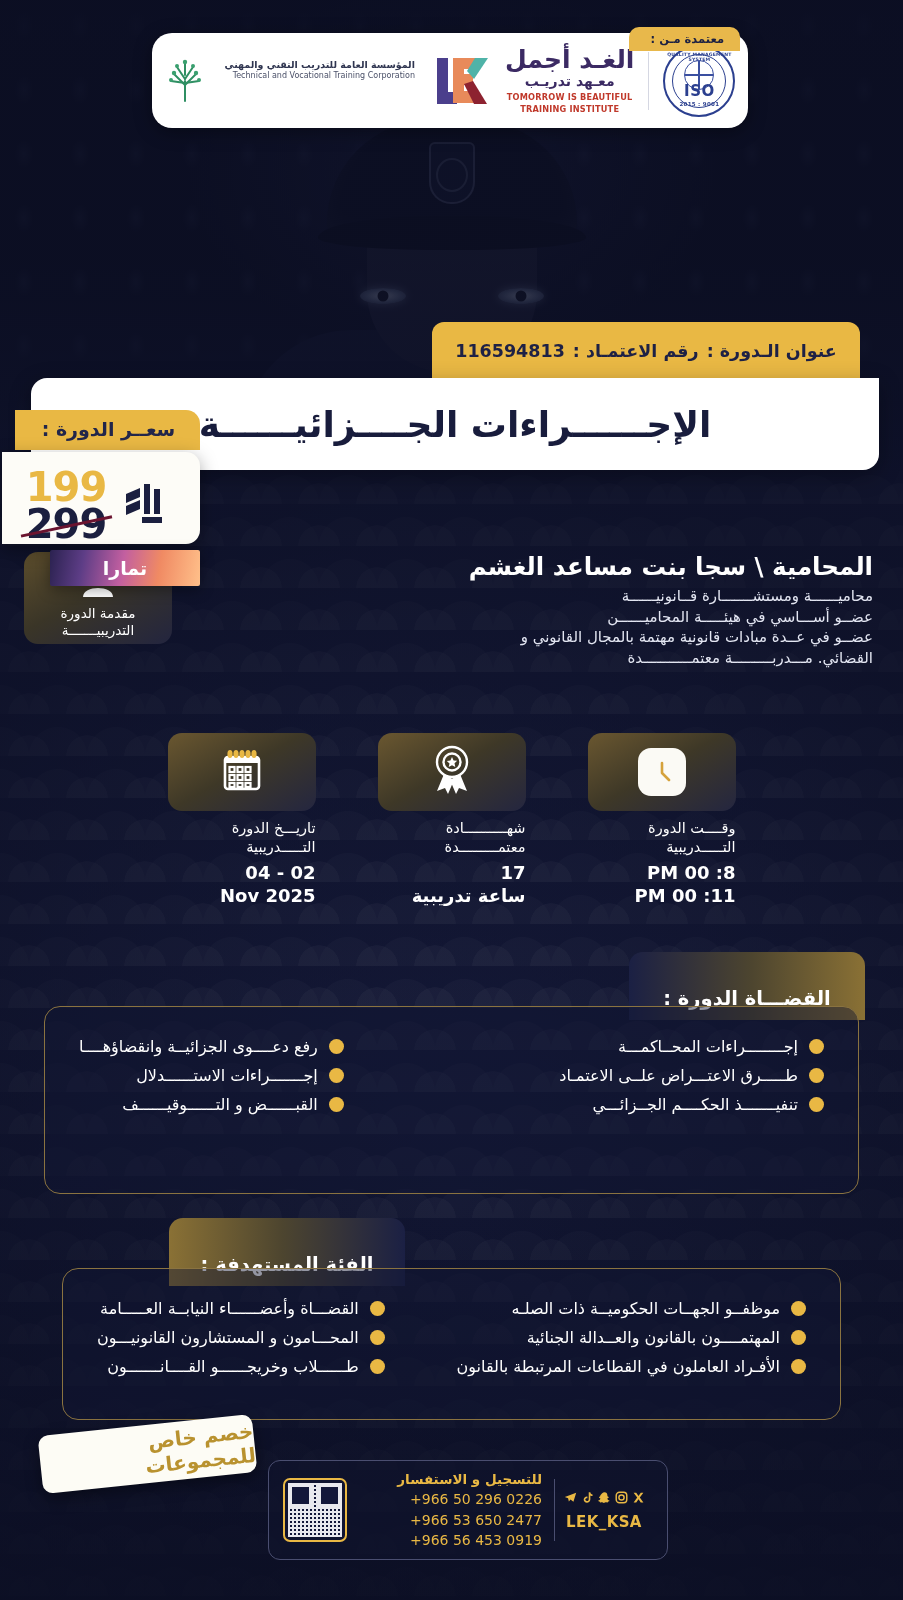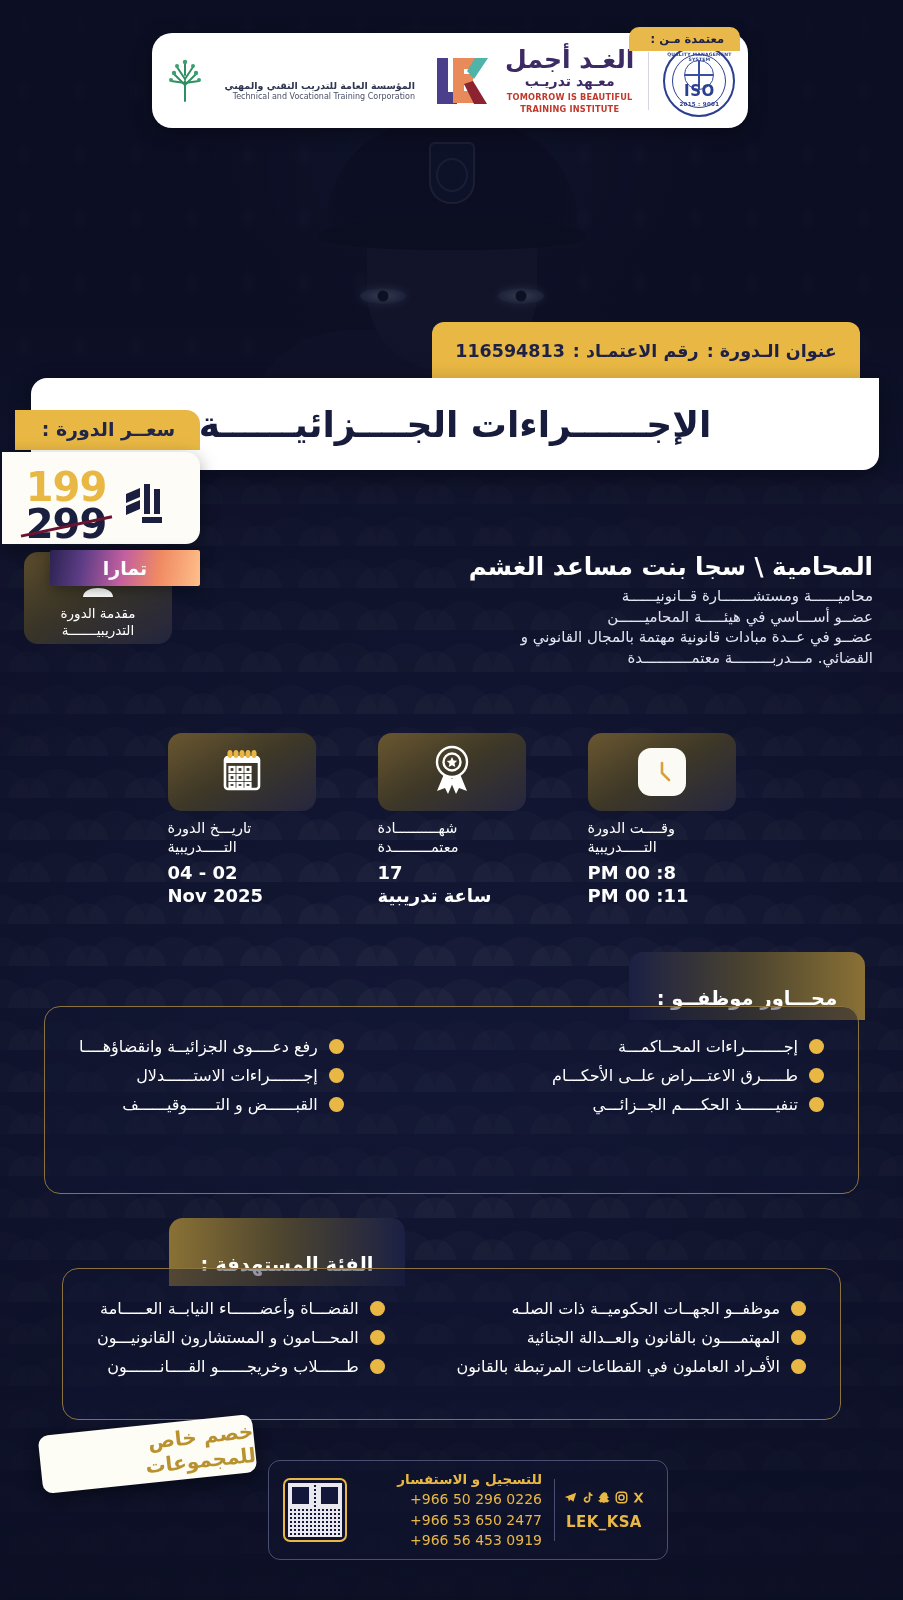--- a/index.html
+++ b/index.html
@@ -138,21 +138,21 @@
   .iso-txt { position:relative; z-index:2; font-size:15px; font-weight:bold; color:#2b3f8f; letter-spacing:.5px; margin-top:20px; }
   .iso-sub { position:absolute; bottom:8px; left:0; right:0; text-align:center; font-size:5.5px; font-weight:bold; color:#2b3f8f; letter-spacing:.3px; }
   .iso-top { position:absolute; top:5px; left:0; right:0; text-align:center; font-size:4.6px; font-weight:bold; color:#2b3f8f; letter-spacing:.2px; }
   .bar-div { width:1px; height:58px; background:#d5d7e2; flex:0 0 auto; }
   .lek-brand { text-align:center; flex:0 0 auto; }
   .lek-ar { font-size:25px; font-weight:bold; color:#3b2a63; line-height:1.05; }
   .lek-ar2 { font-size:14px; font-weight:bold; color:#3b2a63; line-height:1.2; }
   .lek-en { font-size:8.2px; font-weight:bold; color:#c0392b; line-height:1.25; letter-spacing:.2px; margin-top:2px; }
   .lek-logo { flex:0 0 auto; display:flex; align-items:center; height:60px; }
   .lek-logo svg { display:block; }
-  .tvtc { display:flex; align-items:flex-end; gap:20px; flex:0 0 auto; }
+  .tvtc { display:flex; align-items:flex-start; gap:20px; flex:0 0 auto; }
   .tvtc-txt { text-align:left; direction:rtl; }
   .tvtc-ar { font-size:9.5px; color:#2f3550; font-weight:600; line-height:1.3; }
   .tvtc-en { font-size:8px; color:#4a5068; line-height:1.3; direction:ltr; text-align:right; }
   .tvtc-mark { width:40px; height:44px; position:relative; flex:0 0 auto; }
 
   
   .acc-bar {
     position:absolute; right:43px; top:322px; width:428px; height:58px;
     background:#e9b844; border-radius:12px 12px 0 0;
     display:flex; align-items:center; justify-content:center; gap:8px;
@@ -204,21 +204,21 @@
     padding-top:8px;
   }
   .ins-badge .label { font-size:13.5px; color:#ffffff; text-align:center; line-height:1.25; margin-top:3px; }
   .ins-text { flex:1; text-align:right; padding-right:6px; }
   .ins-name { font-size:24.5px; font-weight:bold; color:#ffffff; margin-bottom:5px; }
   .ins-bio { font-size:15px; color:#e3e6f2; line-height:1.38; }
   .ins-bio div { white-space:nowrap; }
 
   
   .info-row { position:absolute; left:0; right:0; top:733px; display:flex; justify-content:center; gap:62px; }
-  .info-card { width:148px; text-align:left; }
+  .info-card { width:148px; text-align:right; }
   .info-icon-box {
     width:148px; height:78px; border-radius:14px;
     background:linear-gradient(150deg,#6a5730 0%,#3e3827 48%,#242640 100%);
     display:flex; align-items:center; justify-content:center;
   }
   .clock-tile {
     width:48px; height:48px; background:#fbfaf5; border-radius:13px;
     display:flex; align-items:center; justify-content:center;
   }
   .info-label { font-size:14.5px; color:#ffffff; line-height:1.3; margin-top:8px; }
@@ -510,32 +510,32 @@
       </div>
       <div class="info-value">
         <div>02 - 04</div>
         <div>Nov 2025</div>
       </div>
     </div>
 
   </div>
 
   <div class="sec-tab" id="topics-tab">
-    <span>محـــاور موظفــو :</span>
+    <span>القضـــاة الدورة :</span>
   </div>
   <div class="sec-box" id="topics-box">
     <div class="bullets">
       <div class="bcol">
         <div class="bitem">
           <div class="dot"></div>
           <span>إجــــــــراءات المحــاكمـــة</span>
         </div>
         <div class="bitem">
           <div class="dot"></div>
-          <span>طـــــرق الاعتـــراض علــى الأحكـــام</span>
+          <span>طـــــرق الاعتـــراض علــى الاعتمـاد</span>
         </div>
         <div class="bitem">
           <div class="dot"></div>
           <span>تنفيـــــــذ الحكــــم الجــزائـــي</span>
         </div>
       </div>
       <div class="bcol">
         <div class="bitem">
           <div class="dot"></div>
           <span>رفع دعــــوى الجزائيــة وانقضاؤهــــا</span>

